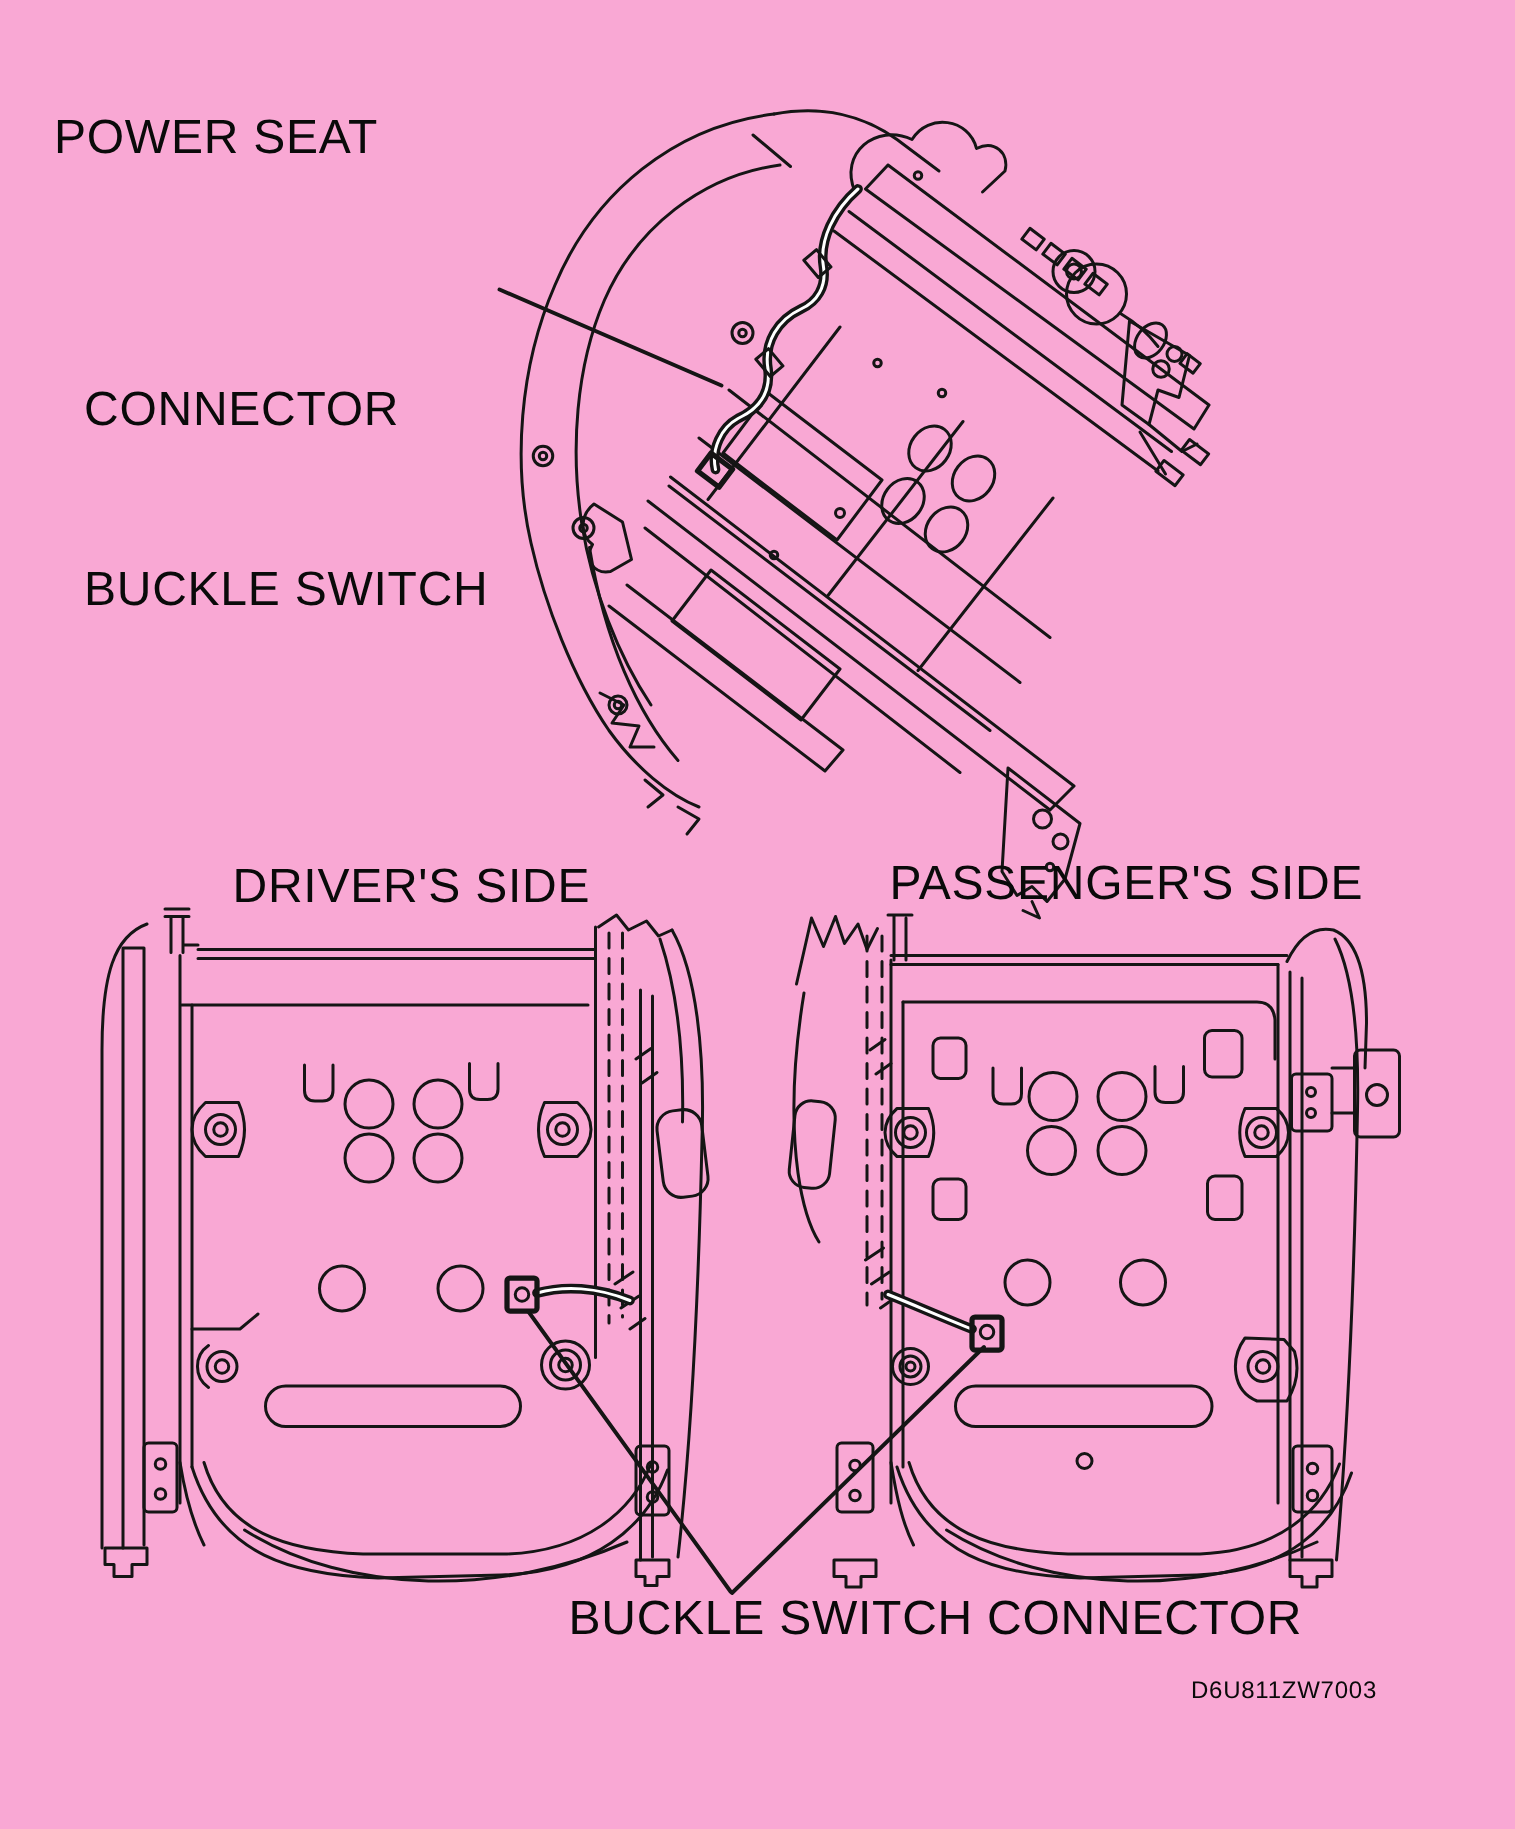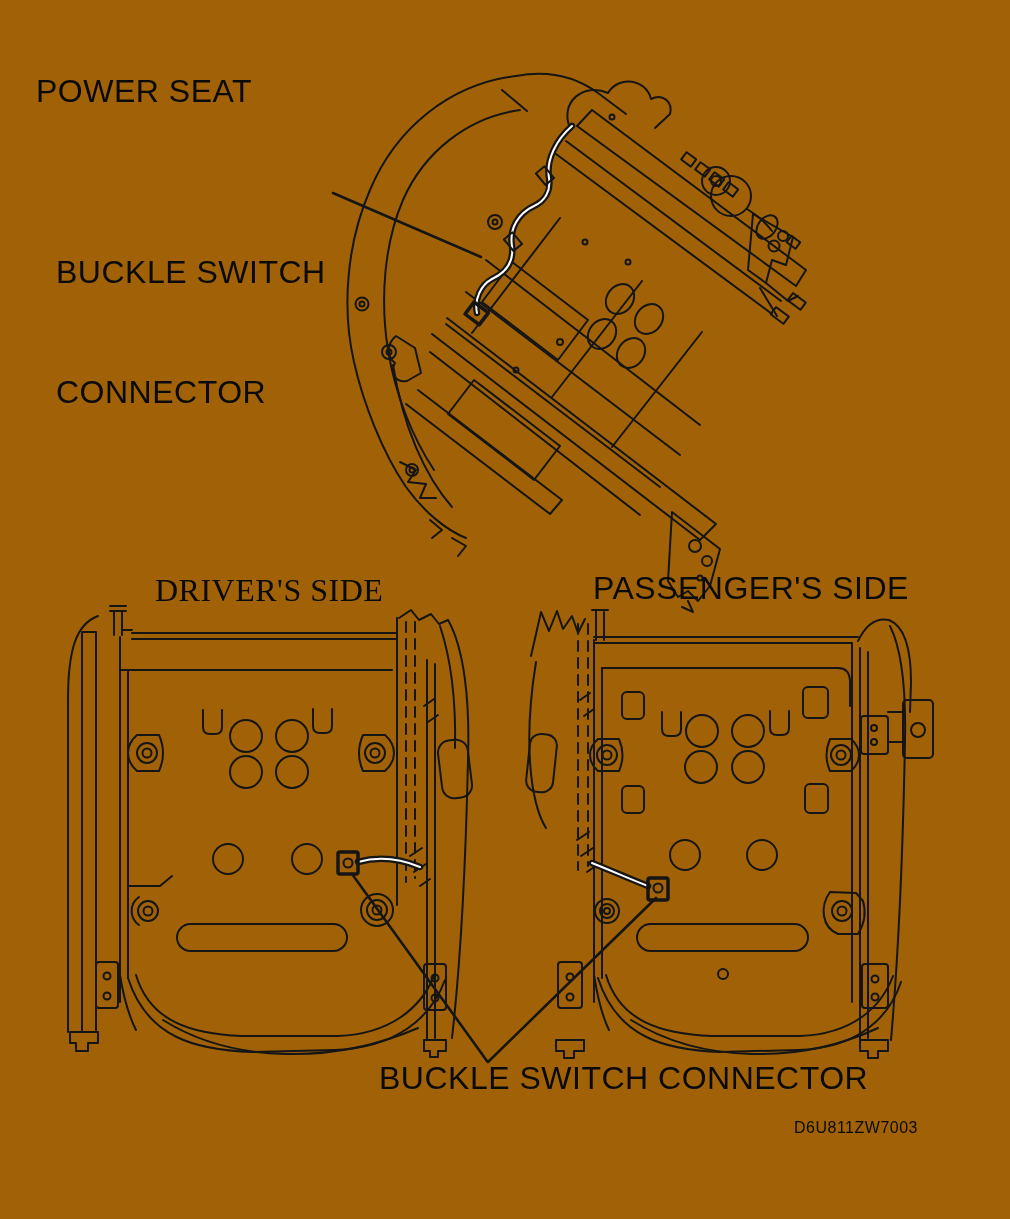--- a/index.html
+++ b/index.html
@@ -1,16 +1,16 @@
 <!DOCTYPE html>
 <html><head>
 <meta charset="utf-8">
 <style>
   html,body{margin:0;padding:0;background:#e8e8e8;}
-  #page{position:relative;width:1010px;height:1219px;background:#a16207;overflow:hidden;
+  #page{position:relative;width:1010px;height:1219px;background:#f9a8d4;overflow:hidden;
         font-family:"Liberation Sans", sans-serif;color:#000;}
   #art{position:absolute;left:0;top:0;}
   .label{position:absolute;font-size:32px;line-height:1;letter-spacing:.5px;white-space:pre;
          font-weight:500;color:#0a0a0a;}
   .label.two{line-height:40px;}
   .code{position:absolute;font-size:16px;letter-spacing:.5px;font-weight:500;color:#0a0a0a;}
   
   g.draw{stroke:#151515;stroke-width:2;fill:none;stroke-linecap:round;stroke-linejoin:round;}
   .dash{stroke-dasharray:10 7;}
   .thick{stroke-width:3.5;}
@@ -291,25 +291,25 @@
 
     <g>
       <line class="leader" x1="352" y1="874" x2="487" y2="1061"></line>
       <line class="leader" x1="656" y1="898" x2="488" y2="1062"></line>
     </g>
   </svg>
 
   <div class="label" style="left:36px;top:75px;">POWER SEAT</div>
 
   <div class="label two" style="left:56px;top:172px;">
+    <div>CONNECTOR</div>
     <div>BUCKLE SWITCH</div>
-    <div>CONNECTOR</div>
   </div>
 
 
-  <div class="label" style="left:155px;top:574px;font-family:Liberation Serif, serif;">DRIVER'S SIDE</div>
+  <div class="label" style="left:155px;top:574px;">DRIVER'S SIDE</div>
 
   <div class="label" style="left:593px;top:572px;">PASSENGER'S SIDE</div>
 
   <div class="label" style="left:379px;top:1062px;">BUCKLE SWITCH CONNECTOR</div>
 
   <div class="code" style="left:794px;top:1119px;">D6U811ZW7003</div>
 </div>
 
 </body></html>

